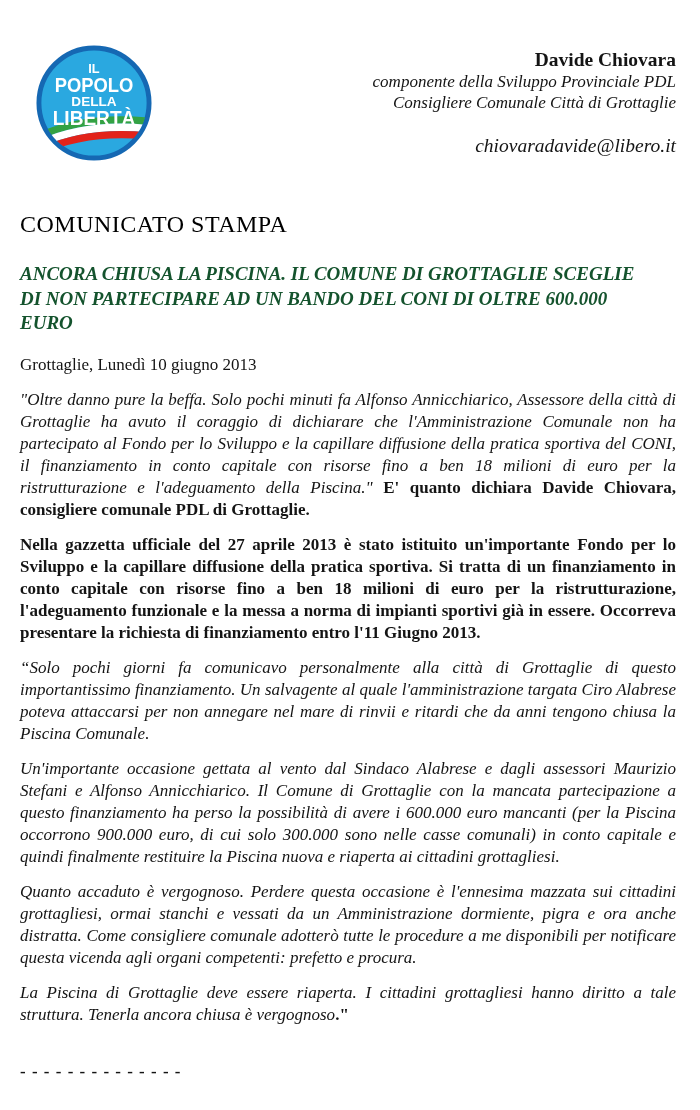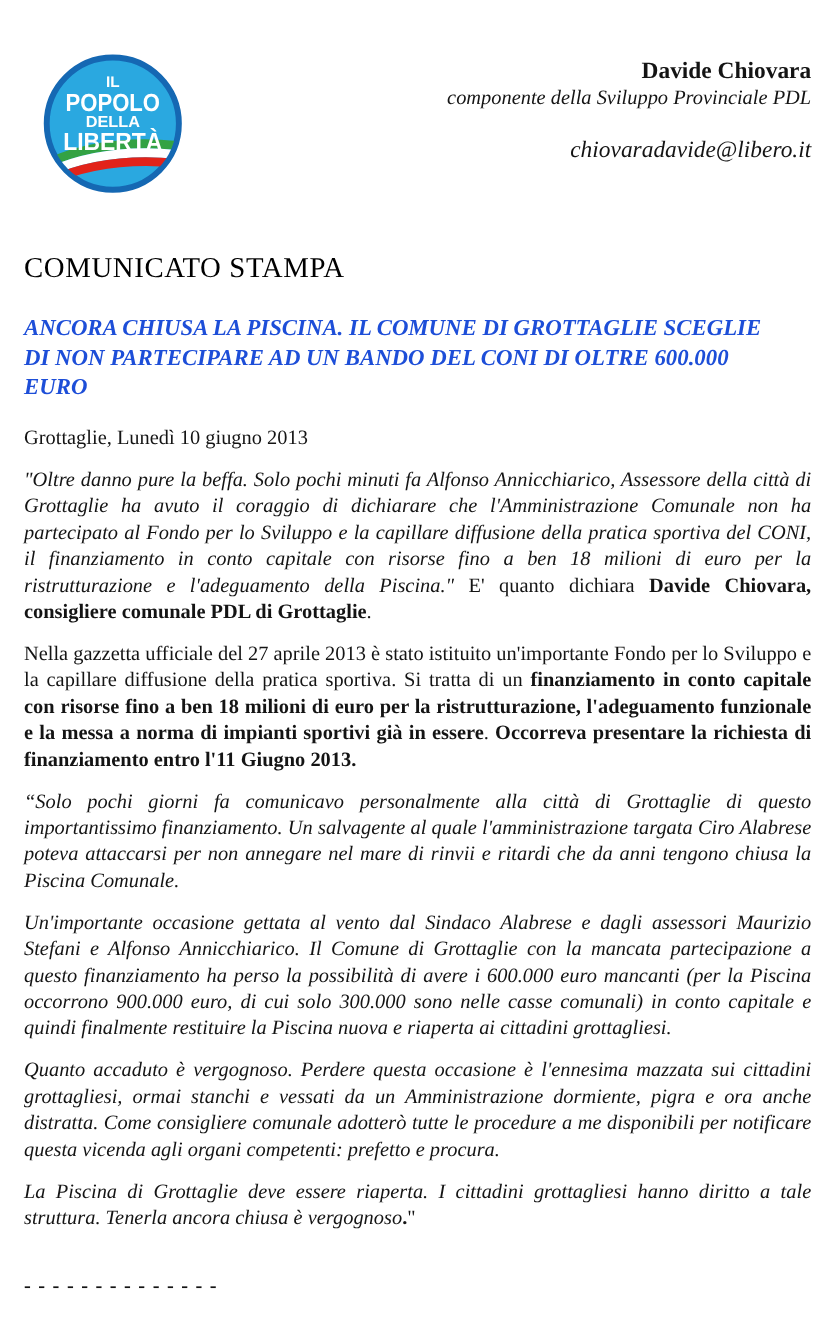--- a/index.html
+++ b/index.html
@@ -24,33 +24,33 @@
   .hdr-role  { font-style:italic; font-size:17px; }
   .hdr-email { font-style:italic; font-size:19.5px; margin-top:21px; }
 
   
   .doc-title {
     margin-top:44px;
     font-size:24px; font-weight:normal; letter-spacing:0.5px; line-height:36px; color:#000;
   }
   .headline {
     margin-top:20px; width:640px;
-    font-size:19px; font-weight:bold; font-style:italic; line-height:24.5px; color:#1d4ed8;
+    font-size:19px; font-weight:bold; font-style:italic; line-height:24.5px; color:#14532d;
   }
   .dateline { margin-top:18px; font-size:17px; line-height:22px; }
 
   
   .body-text { margin-top:2px; }
   .para {
     margin-top:13px; font-size:17px; line-height:22px;
     text-align:justify; color:#141414;
   }
   .seg-italic  { font-style:italic; }
   .seg-bold    { font-weight:bold; }
-  .seg-regular { font-style:normal; font-weight:normal; }
+  .seg-regular { font-style:normal; font-weight:bold; }
 
   
   .separator { margin-top:36px; font-size:17px; font-weight:bold; letter-spacing:1px; }
 </style>
 </head>
 <body>
 
 <div class="page">
 
   <div class="header">
@@ -71,20 +71,21 @@
         <text class="logo-text" x="60" y="29" font-size="13" text-anchor="middle">IL</text>
         <text class="logo-text" x="60" y="49" font-size="21" text-anchor="middle" textLength="80" lengthAdjust="spacingAndGlyphs">POPOLO</text>
         <text class="logo-text" x="60" y="63" font-size="13.5" text-anchor="middle" textLength="46" lengthAdjust="spacingAndGlyphs">DELLA</text>
         <text class="logo-text" x="60" y="82" font-size="21" text-anchor="middle" textLength="84" lengthAdjust="spacingAndGlyphs">LIBERTÀ</text>
       </svg>
     </div>
 
     <div class="header-right">
       <div class="hdr-name">Davide Chiovara</div>
       <div class="hdr-role">componente della Sviluppo Provinciale PDL</div>
+      <div class="hdr-role">Consigliere Comunale Città di Grottaglie</div>
       <div class="hdr-email">chiovaradavide@libero.it</div>
     </div>
   </div>
 
   <h1 class="doc-title">COMUNICATO STAMPA</h1>
 
   <h2 class="headline">ANCORA CHIUSA LA PISCINA. IL COMUNE DI GROTTAGLIE SCEGLIE DI NON PARTECIPARE AD UN BANDO DEL CONI DI OLTRE 600.000 EURO</h2>
 
   <p class="dateline">Grottaglie, Lunedì  10 giugno 2013</p>
 

